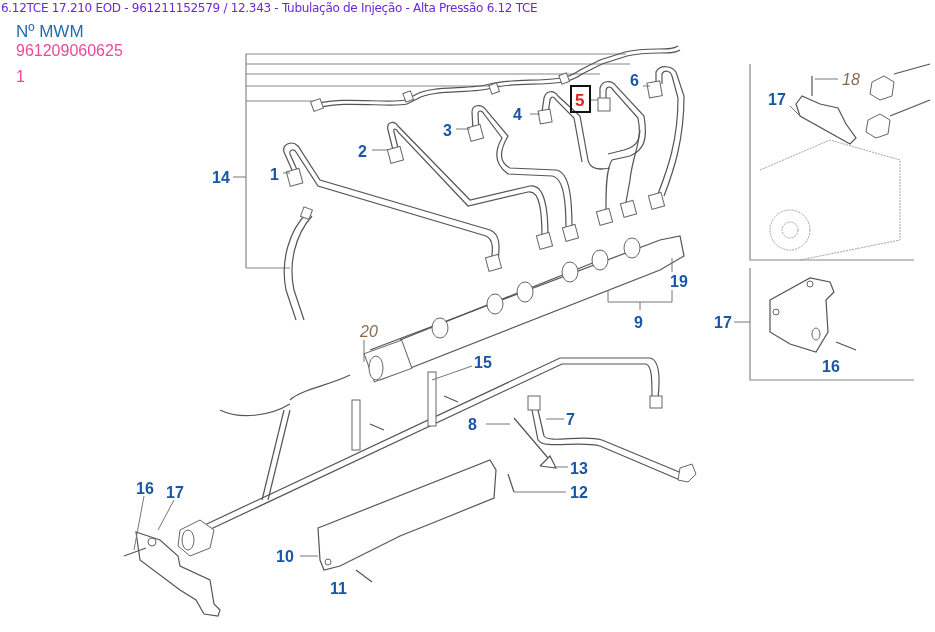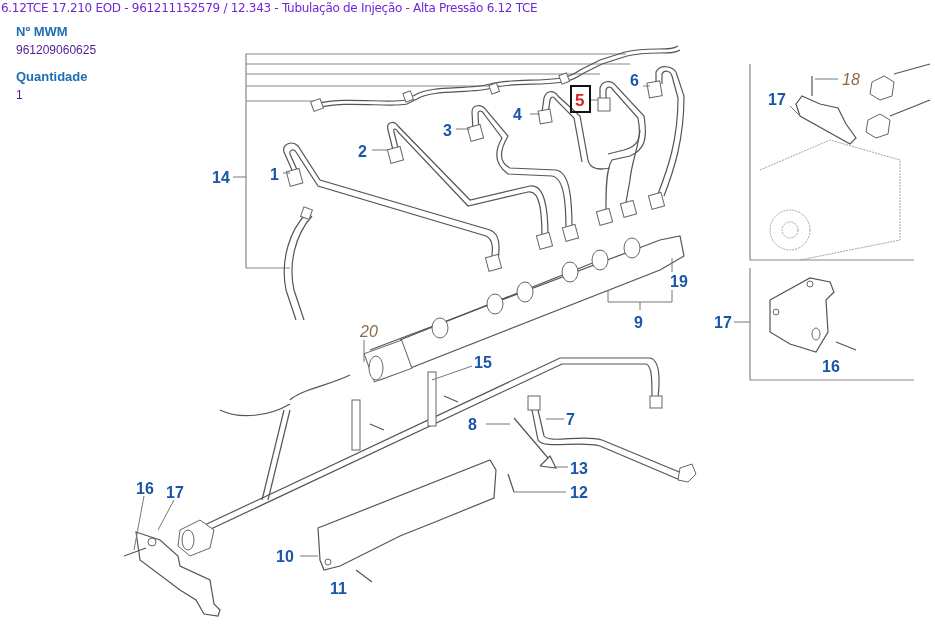--- a/index.html
+++ b/index.html
@@ -1,39 +1,38 @@
 <!DOCTYPE html>
 <html><head>
 <meta charset="utf-8">
 <style>
   html, body { margin: 0; padding: 0; background: #ffffff; }
   body { width: 935px; height: 632px; position: relative; overflow: hidden; font-family: "Liberation Sans", sans-serif; }
   .crumb { position: absolute; left: 1px; top: 1px; font-size: 12px; color: #6d28d9; white-space: nowrap; font-family: "DejaVu Sans", sans-serif; letter-spacing: -0.3px; }
   .info { position: absolute; left: 16px; top: 24px; width: 220px; }
-  .lbl { color: #1f6db3; font-weight: bold; font-size: 13px; margin: 0; line-height: 16px; }
-  .val { color: #4c1d95; font-size: 12px; margin: 3px 0 11px 0; line-height: 15px; }
+  .lbl { color: #1f6db3; font-weight: normal; font-size: 17px; margin: 0; line-height: 16px; }
+  .val { color: #ec4899; font-size: 16px; margin: 3px 0 11px 0; line-height: 15px; }
   svg.diagram { position: absolute; left: 0; top: 0; }
   .callout { font-family: "Liberation Sans", sans-serif; font-weight: bold; font-size: 16px; fill: #1a56a8; cursor: pointer; }
   .callout-alt { font-family: "Liberation Sans", sans-serif; font-style: italic; font-size: 16px; fill: #8a6a4a; }
   .callout-sel { font-family: "Liberation Sans", sans-serif; font-weight: bold; font-size: 17px; fill: #e0201e; cursor: pointer; }
   .line { stroke: #777; stroke-width: 1; fill: none; }
   .part { stroke: #555; stroke-width: 1.2; fill: none; }
   .part2 { stroke: #666; stroke-width: 1; fill: #fff; }
   .frame { stroke: #888; stroke-width: 1.2; fill: none; }
   .ghost { stroke: #999; stroke-width: 0.9; fill: none; stroke-dasharray: 2 1; }
 </style>
 </head>
 <body>
 
 <div class="crumb">6.12TCE 17.210 EOD - 961211152579  /  12.343 - Tubulação de Injeção - Alta Pressão 6.12 TCE</div>
 
 <div class="info">
   <div class="lbl">Nº MWM</div>
   <div class="val">961209060625</div>
-  <div class="lbl">Quantidade</div>
   <div class="val">1</div>
 </div>
 
 <svg class="diagram" width="935" height="632" viewBox="0 0 935 632">
 
   <g>
     <polyline class="frame" points="246,268 246,54 626,54"></polyline>
     <line class="frame" x1="246" y1="64" x2="630" y2="64"></line>
     <line class="frame" x1="246" y1="74" x2="600" y2="74"></line>
     <line class="frame" x1="246" y1="86" x2="500" y2="86"></line>

